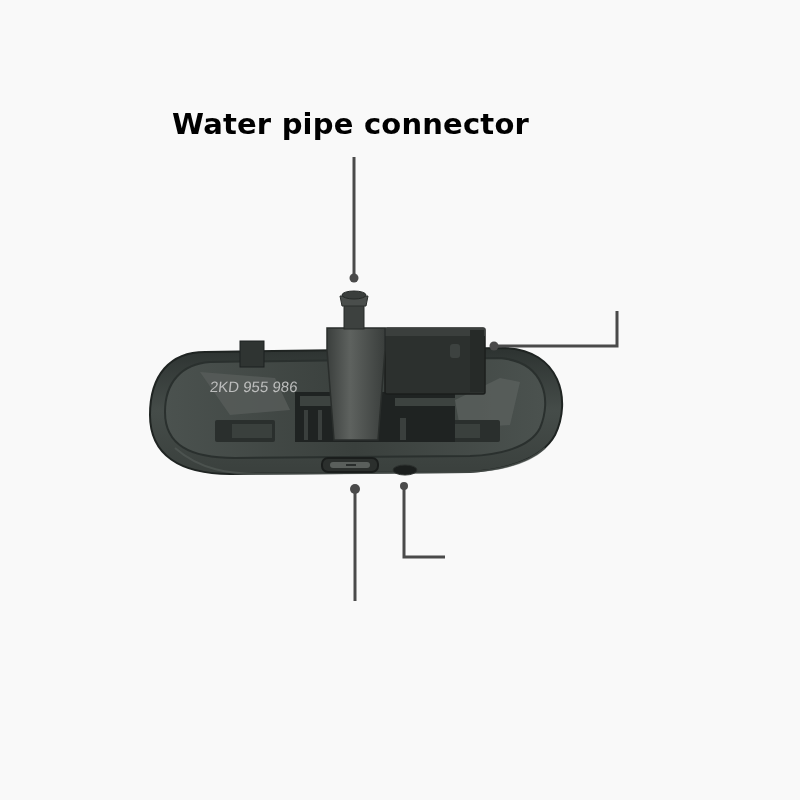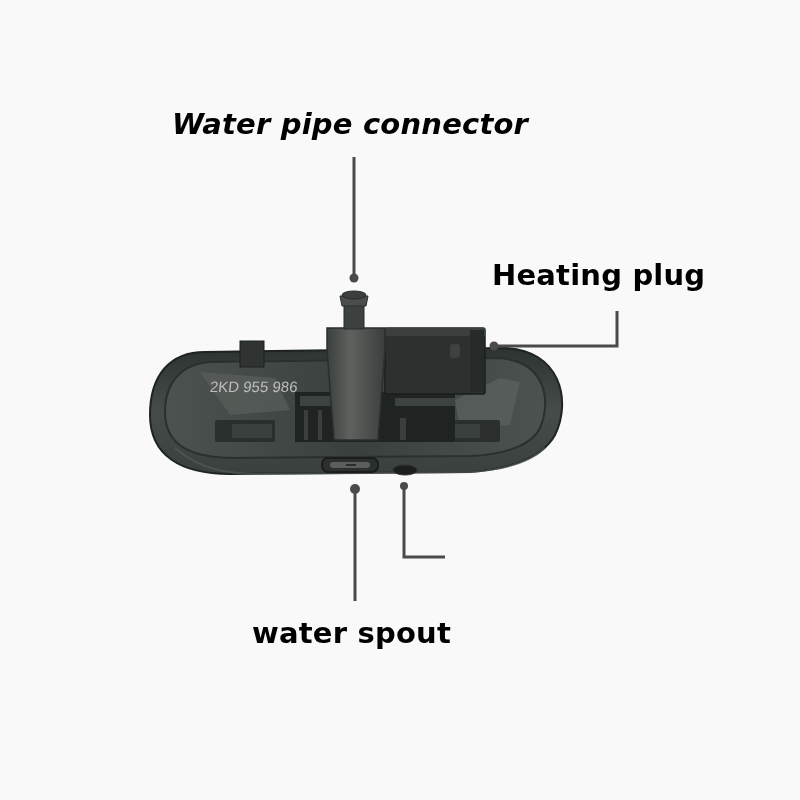--- a/index.html
+++ b/index.html
@@ -19,21 +19,21 @@
     .label {
       position: absolute;
       font-family: "DejaVu Sans", sans-serif;
       font-weight: bold;
       font-size: 29px;
       color: #000000;
       white-space: nowrap;
       line-height: 1;
       letter-spacing: 0.2px;
     }
-    #lbl-water-pipe { left: 172px; top: 110px; font-style: italic; }
+    #lbl-water-pipe { left: 172px; top: 110px; }
     #lbl-heating    { left: 492px; top: 261px; }
     #lbl-height     { left: 459px; top: 543px; }
     #lbl-spout      { left: 252px; top: 619px; }
     svg.leaders, svg.part {
       position: absolute;
       left: 0; top: 0;
     }
     .partnum {
       position: absolute;
       font-family: "Liberation Sans", sans-serif;
@@ -128,16 +128,14 @@
       <circle cx="355" cy="489" r="5" fill="#4a4a4a"></circle>
     </g>
 
     <g>
       <polyline points="404,487 404,557 445,557" fill="none" stroke="#4a4a4a" stroke-width="3"></polyline>
       <circle cx="404" cy="486" r="4" fill="#4a4a4a"></circle>
     </g>
   </svg>
 
   <div id="lbl-water-pipe" class="label">Water pipe connector</div>
-  <div id="lbl-heating" class="label">Heating plug</div>
-  <div id="lbl-spout" class="label">water spout</div>
 
 </div>
 
 </body></html>

